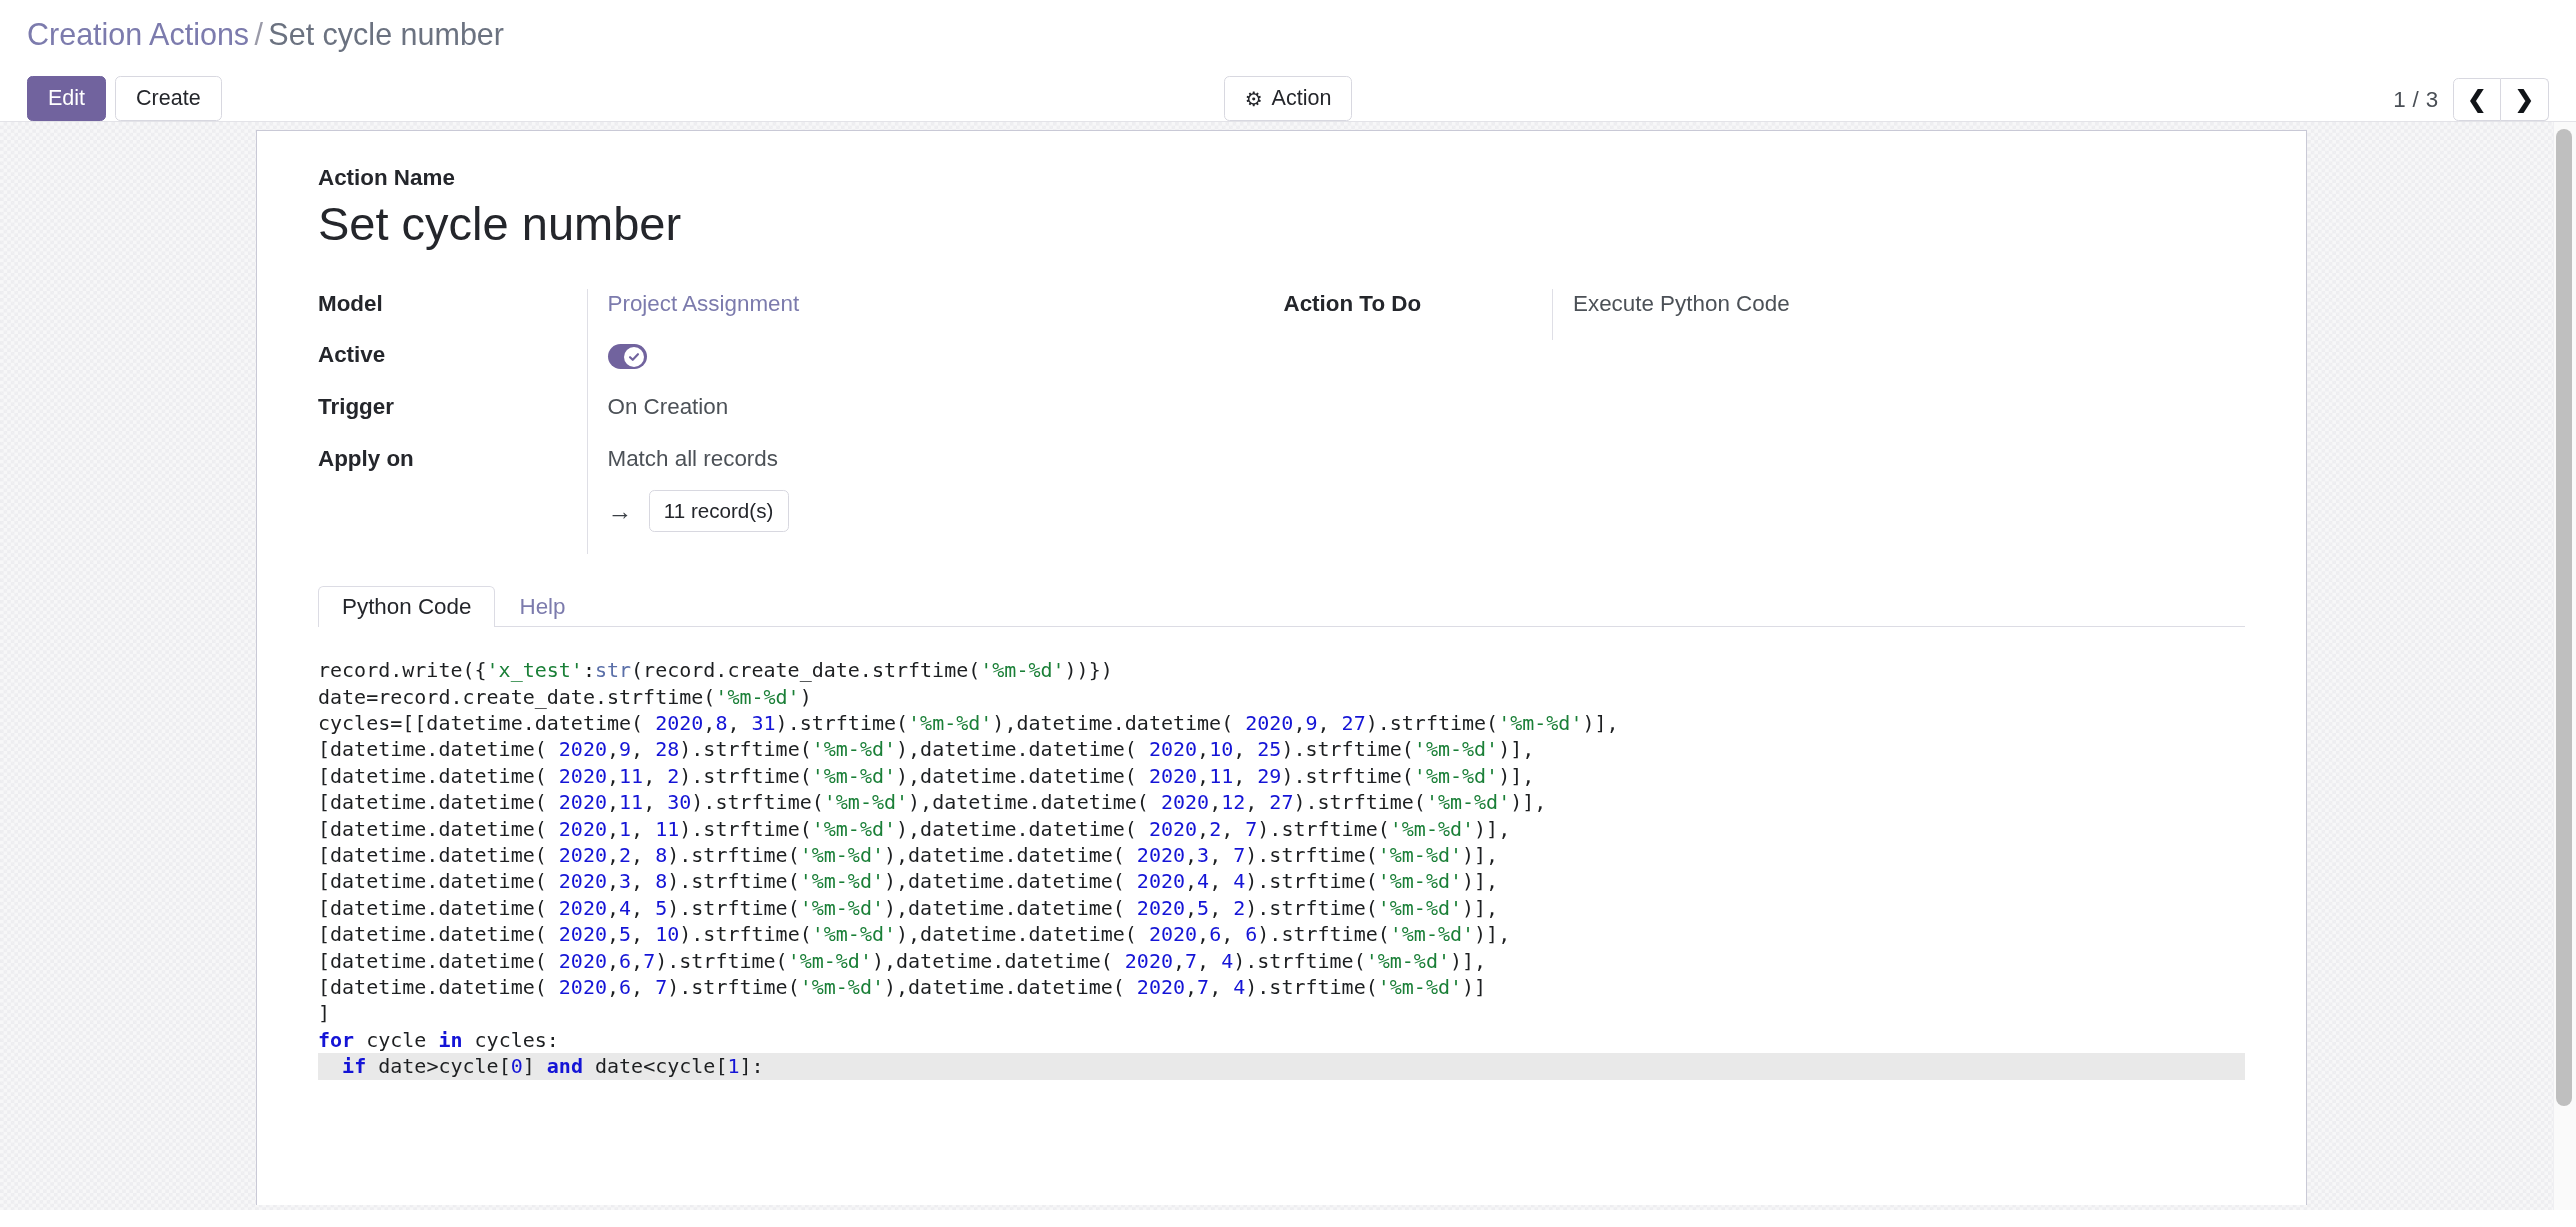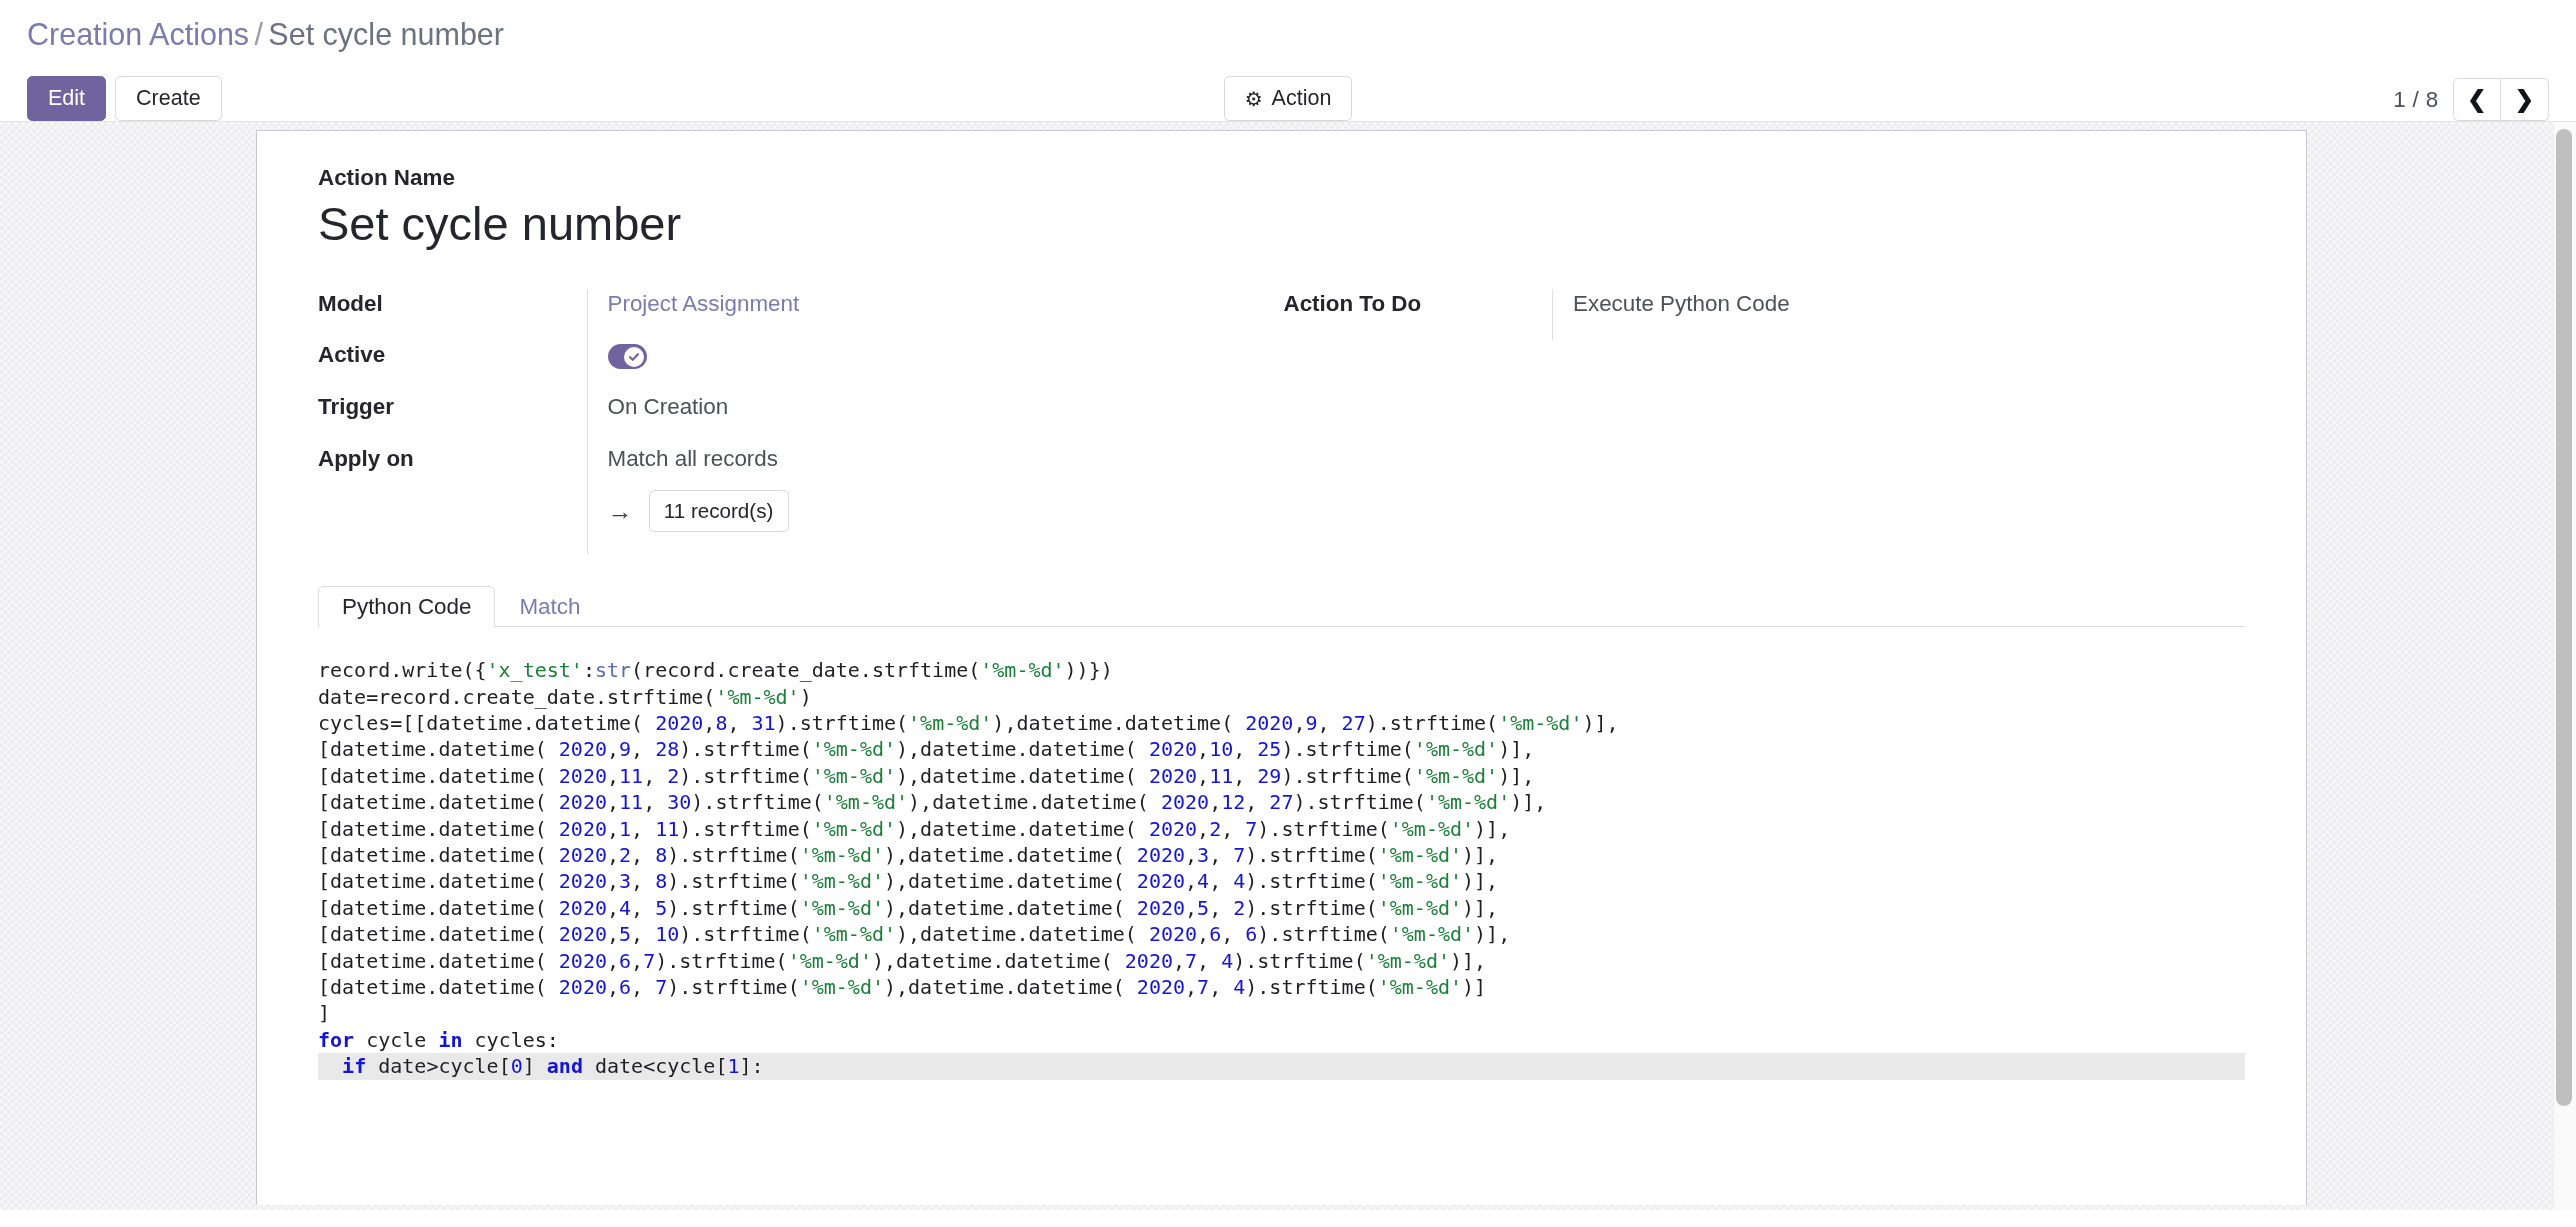--- a/index.html
+++ b/index.html
@@ -280,21 +280,21 @@
   </div>
 
   <div class="center-zone">
     <button class="btn btn-action">
       <span class="gear">⚙</span>
       <span>Action</span>
     </button>
   </div>
 
   <div class="pager">
-    <span class="pager-label">1 / 8</span>
+    <span class="pager-label">1 / 3</span>
     <div class="pager-btns">
       <button class="pager-btn">
         <span>❮</span>
       </button>
       <button class="pager-btn">
         <span>❯</span>
       </button>
     </div>
   </div>
 </div>
@@ -356,21 +356,21 @@
             <td class="val">Execute Python Code</td>
           </tr>
         </tbody>
           </table>
       </div>
     </div>
 
     <div class="notebook">
       <div class="tabs">
         <div class="tab active">Python Code</div>
-        <div class="tab">Match</div>
+        <div class="tab">Help</div>
       </div>
 
       <div class="code-area" id="code-area"><div class="code-line"><span>record.write({</span><span class="tok-str">'x_test'</span><span>:</span><span class="tok-fn">str</span><span>(record.create_date.strftime(</span><span class="tok-str">'%m-%d'</span><span>))})</span></div><div class="code-line"><span>date=record.create_date.strftime(</span><span class="tok-str">'%m-%d'</span><span>)</span></div><div class="code-line"><span>cycles=[[datetime.datetime( </span><span class="tok-num">2020</span><span>,</span><span class="tok-num">8</span><span>, </span><span class="tok-num">31</span><span>).strftime(</span><span class="tok-str">'%m-%d'</span><span>),datetime.datetime( </span><span class="tok-num">2020</span><span>,</span><span class="tok-num">9</span><span>, </span><span class="tok-num">27</span><span>).strftime(</span><span class="tok-str">'%m-%d'</span><span>)],</span></div><div class="code-line"><span>[datetime.datetime( </span><span class="tok-num">2020</span><span>,</span><span class="tok-num">9</span><span>, </span><span class="tok-num">28</span><span>).strftime(</span><span class="tok-str">'%m-%d'</span><span>),datetime.datetime( </span><span class="tok-num">2020</span><span>,</span><span class="tok-num">10</span><span>, </span><span class="tok-num">25</span><span>).strftime(</span><span class="tok-str">'%m-%d'</span><span>)],</span></div><div class="code-line"><span>[datetime.datetime( </span><span class="tok-num">2020</span><span>,</span><span class="tok-num">11</span><span>, </span><span class="tok-num">2</span><span>).strftime(</span><span class="tok-str">'%m-%d'</span><span>),datetime.datetime( </span><span class="tok-num">2020</span><span>,</span><span class="tok-num">11</span><span>, </span><span class="tok-num">29</span><span>).strftime(</span><span class="tok-str">'%m-%d'</span><span>)],</span></div><div class="code-line"><span>[datetime.datetime( </span><span class="tok-num">2020</span><span>,</span><span class="tok-num">11</span><span>, </span><span class="tok-num">30</span><span>).strftime(</span><span class="tok-str">'%m-%d'</span><span>),datetime.datetime( </span><span class="tok-num">2020</span><span>,</span><span class="tok-num">12</span><span>, </span><span class="tok-num">27</span><span>).strftime(</span><span class="tok-str">'%m-%d'</span><span>)],</span></div><div class="code-line"><span>[datetime.datetime( </span><span class="tok-num">2020</span><span>,</span><span class="tok-num">1</span><span>, </span><span class="tok-num">11</span><span>).strftime(</span><span class="tok-str">'%m-%d'</span><span>),datetime.datetime( </span><span class="tok-num">2020</span><span>,</span><span class="tok-num">2</span><span>, </span><span class="tok-num">7</span><span>).strftime(</span><span class="tok-str">'%m-%d'</span><span>)],</span></div><div class="code-line"><span>[datetime.datetime( </span><span class="tok-num">2020</span><span>,</span><span class="tok-num">2</span><span>, </span><span class="tok-num">8</span><span>).strftime(</span><span class="tok-str">'%m-%d'</span><span>),datetime.datetime( </span><span class="tok-num">2020</span><span>,</span><span class="tok-num">3</span><span>, </span><span class="tok-num">7</span><span>).strftime(</span><span class="tok-str">'%m-%d'</span><span>)],</span></div><div class="code-line"><span>[datetime.datetime( </span><span class="tok-num">2020</span><span>,</span><span class="tok-num">3</span><span>, </span><span class="tok-num">8</span><span>).strftime(</span><span class="tok-str">'%m-%d'</span><span>),datetime.datetime( </span><span class="tok-num">2020</span><span>,</span><span class="tok-num">4</span><span>, </span><span class="tok-num">4</span><span>).strftime(</span><span class="tok-str">'%m-%d'</span><span>)],</span></div><div class="code-line"><span>[datetime.datetime( </span><span class="tok-num">2020</span><span>,</span><span class="tok-num">4</span><span>, </span><span class="tok-num">5</span><span>).strftime(</span><span class="tok-str">'%m-%d'</span><span>),datetime.datetime( </span><span class="tok-num">2020</span><span>,</span><span class="tok-num">5</span><span>, </span><span class="tok-num">2</span><span>).strftime(</span><span class="tok-str">'%m-%d'</span><span>)],</span></div><div class="code-line"><span>[datetime.datetime( </span><span class="tok-num">2020</span><span>,</span><span class="tok-num">5</span><span>, </span><span class="tok-num">10</span><span>).strftime(</span><span class="tok-str">'%m-%d'</span><span>),datetime.datetime( </span><span class="tok-num">2020</span><span>,</span><span class="tok-num">6</span><span>, </span><span class="tok-num">6</span><span>).strftime(</span><span class="tok-str">'%m-%d'</span><span>)],</span></div><div class="code-line"><span>[datetime.datetime( </span><span class="tok-num">2020</span><span>,</span><span class="tok-num">6</span><span>,</span><span class="tok-num">7</span><span>).strftime(</span><span class="tok-str">'%m-%d'</span><span>),datetime.datetime( </span><span class="tok-num">2020</span><span>,</span><span class="tok-num">7</span><span>, </span><span class="tok-num">4</span><span>).strftime(</span><span class="tok-str">'%m-%d'</span><span>)],</span></div><div class="code-line"><span>[datetime.datetime( </span><span class="tok-num">2020</span><span>,</span><span class="tok-num">6</span><span>, </span><span class="tok-num">7</span><span>).strftime(</span><span class="tok-str">'%m-%d'</span><span>),datetime.datetime( </span><span class="tok-num">2020</span><span>,</span><span class="tok-num">7</span><span>, </span><span class="tok-num">4</span><span>).strftime(</span><span class="tok-str">'%m-%d'</span><span>)]</span></div><div class="code-line"><span>]</span></div><div class="code-line"><span class="tok-kw">for</span><span> cycle </span><span class="tok-kw">in</span><span> cycles:</span></div><div class="code-line line-hl"><span>  </span><span class="tok-kw">if</span><span> date&gt;cycle[</span><span class="tok-num">0</span><span>] </span><span class="tok-kw">and</span><span> date&lt;cycle[</span><span class="tok-num">1</span><span>]:</span></div></div>
     </div>
   </div>
 
   <div class="scrollbar-track">
     <div class="scrollbar-thumb"></div>
   </div>
 </div>

